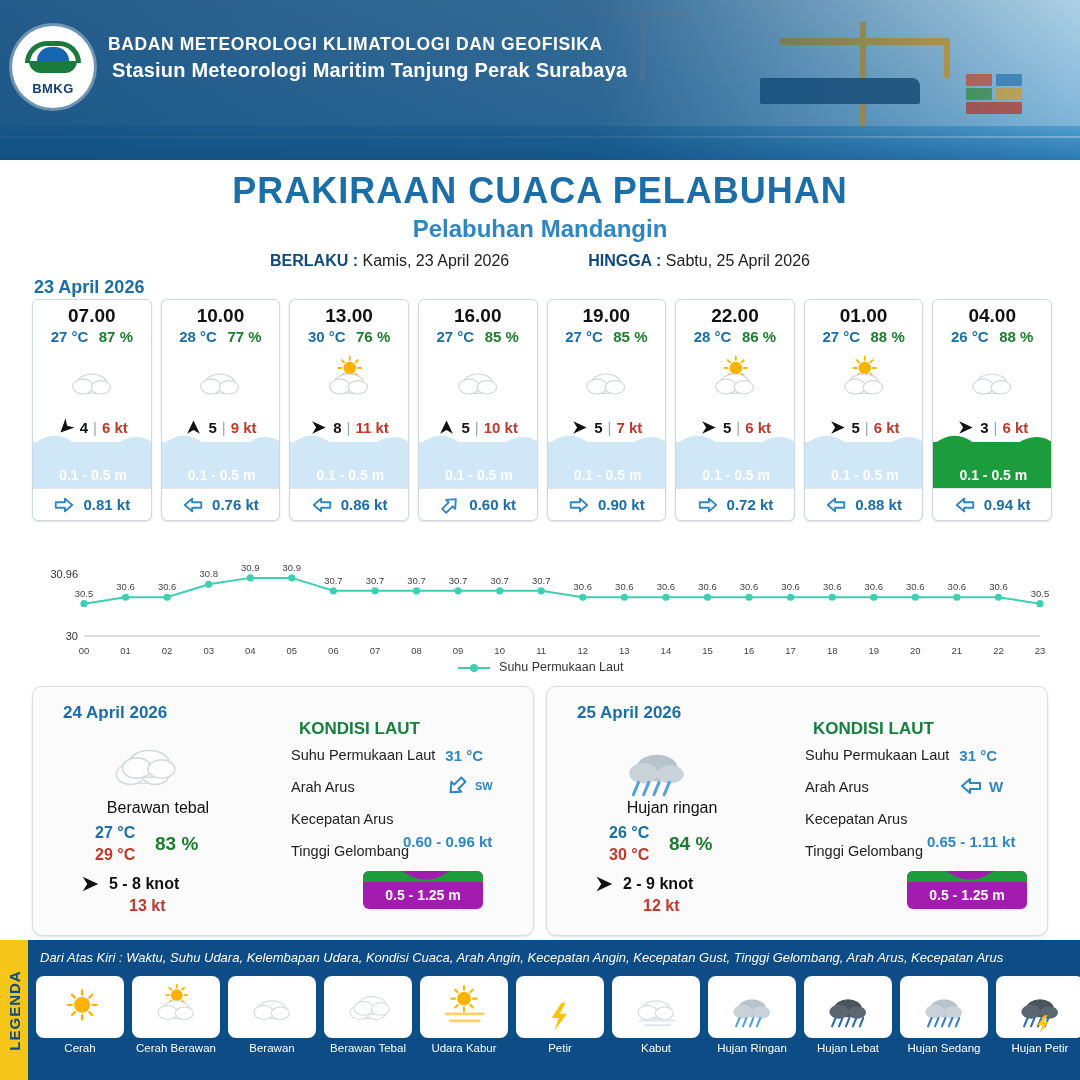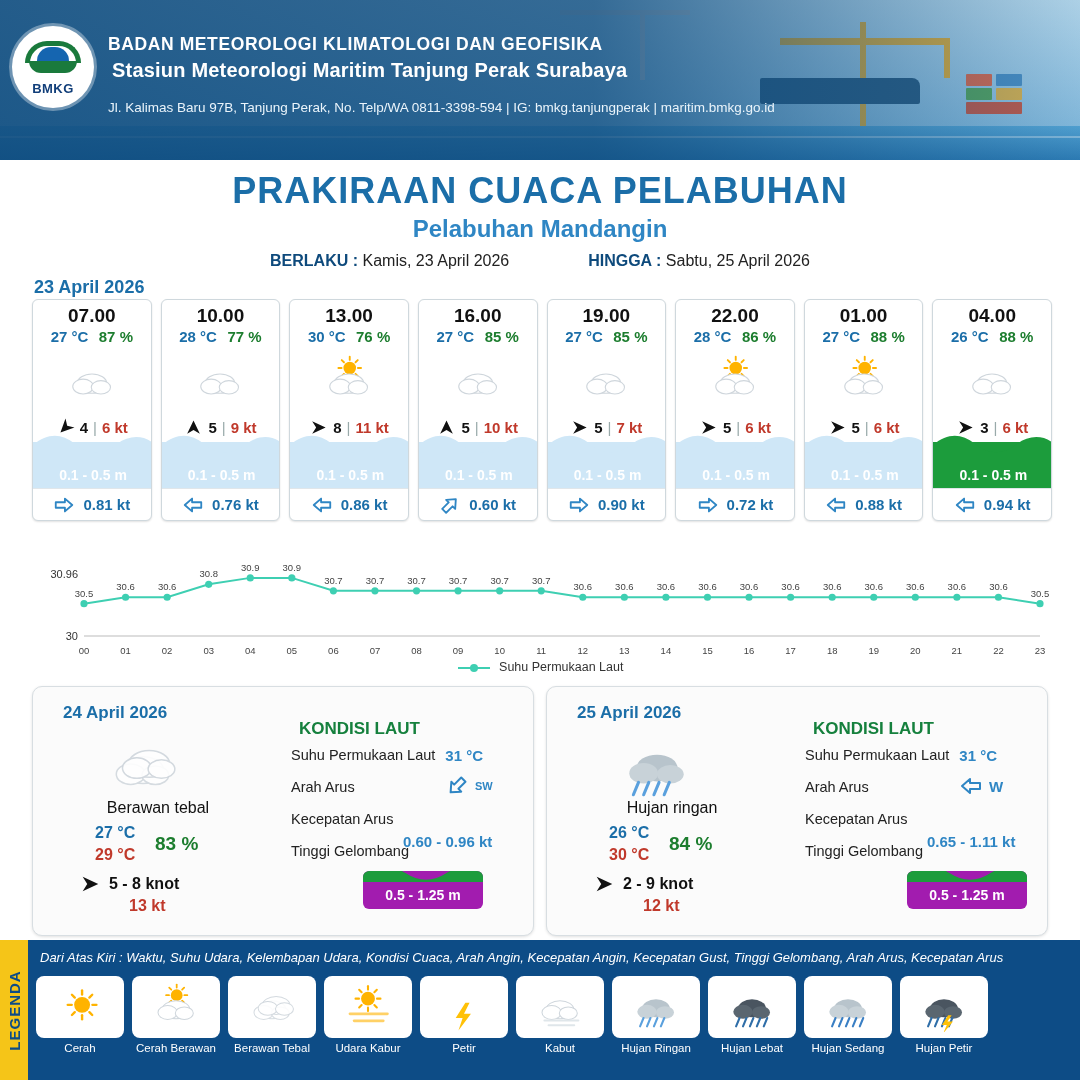--- a/index.html
+++ b/index.html
@@ -134,21 +134,20 @@
     <div class="logo-mark">
       <div class="logo-arc"></div>
       <div class="logo-blue"></div>
       <div class="logo-wave"></div>
     </div>
     <div class="logo-text">BMKG</div>
   </div>
 
   <div class="hdr-line1">BADAN METEOROLOGI KLIMATOLOGI DAN GEOFISIKA</div>
   <div class="hdr-line2">Stasiun Meteorologi Maritim Tanjung Perak Surabaya</div>
-  <div class="hdr-line3">Jl. Kalimas Baru 97B, Tanjung Perak, No. Telp/WA 0811-3398-594 | IG: bmkg.tanjungperak | maritim.bmkg.go.id</div>
 </div>
 
 <div class="title-main">PRAKIRAAN CUACA PELABUHAN</div>
 <div class="title-sub">Pelabuhan Mandangin</div>
 <div class="valid-row">
   <span class="lbl">BERLAKU :</span>
   <span>Kamis, 23 April 2026</span>
   <span class="gap"></span>
   <span class="lbl">HINGGA :</span>
   <span>Sabtu, 25 April 2026</span>
@@ -748,20 +747,32 @@
       <ellipse cx="22" cy="44" rx="14" ry="10" fill="#ffffff" stroke="#cfd6dc" stroke-width="1.5"></ellipse>
       <ellipse cx="46" cy="45" rx="13" ry="9" fill="#ffffff" stroke="#cfd6dc" stroke-width="1.5"></ellipse>
           </g>
         </svg>
       </div>
       <div class="li-lbl">Cerah Berawan</div>
     </div>
     <div class="li">
       <div class="li-box">
         <svg width="58" height="49.88" viewBox="0 0 68 72">
+          <g>
+            <ellipse cx="34" cy="40" rx="20" ry="13" fill="#ffffff" stroke="#cfd6dc" stroke-width="1.5"></ellipse>
+      <ellipse cx="22" cy="44" rx="14" ry="10" fill="#ffffff" stroke="#cfd6dc" stroke-width="1.5"></ellipse>
+      <ellipse cx="46" cy="45" rx="13" ry="9" fill="#ffffff" stroke="#cfd6dc" stroke-width="1.5"></ellipse>
+          </g>
+        </svg>
+      </div>
+      <div class="li-lbl">Berawan</div>
+    </div>
+    <div class="li">
+      <div class="li-box">
+        <svg width="58" height="49.88" viewBox="0 0 68 72">
           <g opacity="0.85">
             <g>
               <ellipse cx="34" cy="40" rx="20" ry="13" fill="#ffffff" stroke="#cfd6dc" stroke-width="1.5"></ellipse>
       <ellipse cx="22" cy="44" rx="14" ry="10" fill="#ffffff" stroke="#cfd6dc" stroke-width="1.5"></ellipse>
       <ellipse cx="46" cy="45" rx="13" ry="9" fill="#ffffff" stroke="#cfd6dc" stroke-width="1.5"></ellipse>
             </g>
           </g>
           <g transform="translate(6,-6)" opacity="0.9">
             <g>
               <ellipse cx="34" cy="40" rx="20" ry="13" fill="#ffffff" stroke="#cfd6dc" stroke-width="1.5"></ellipse>

